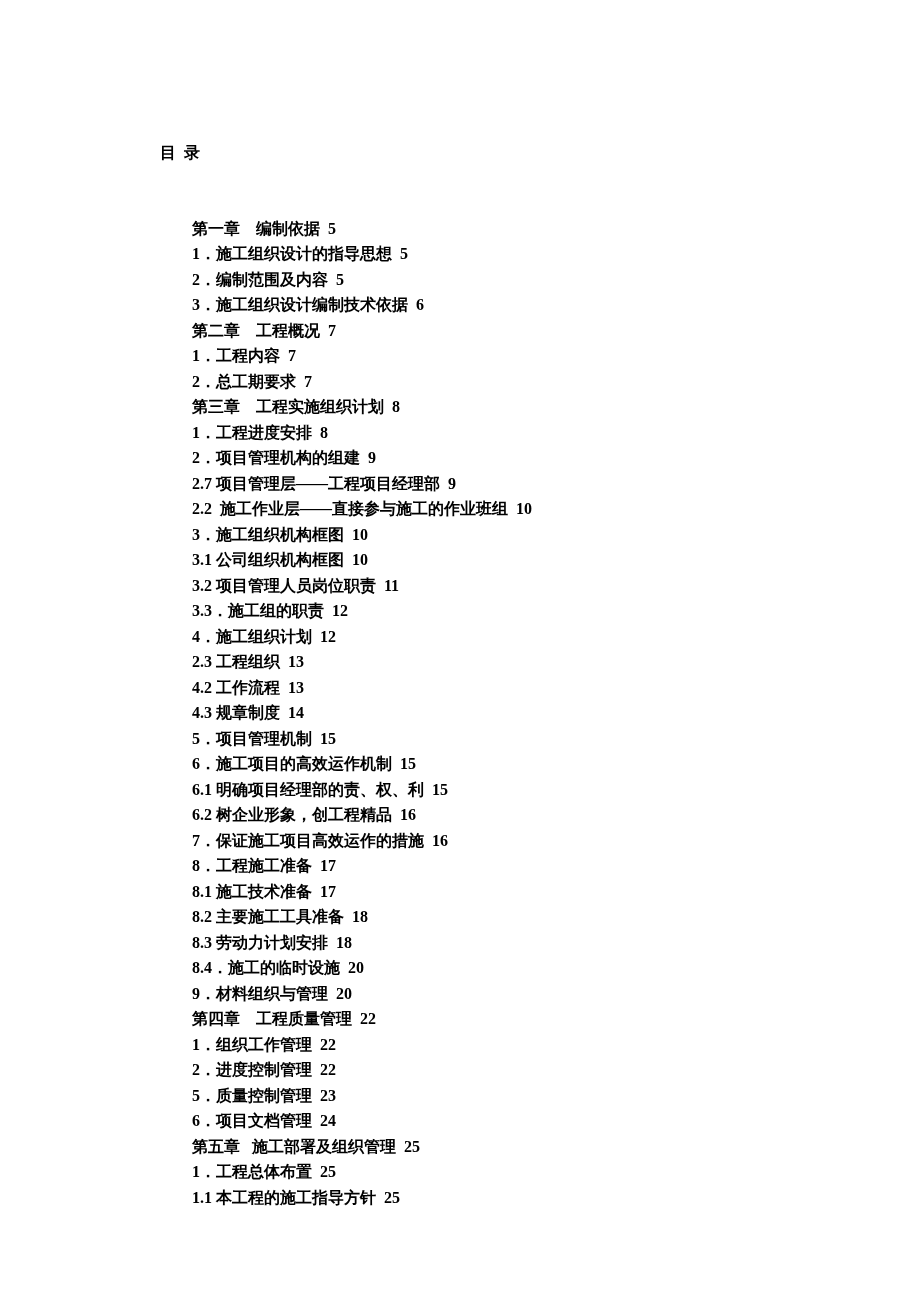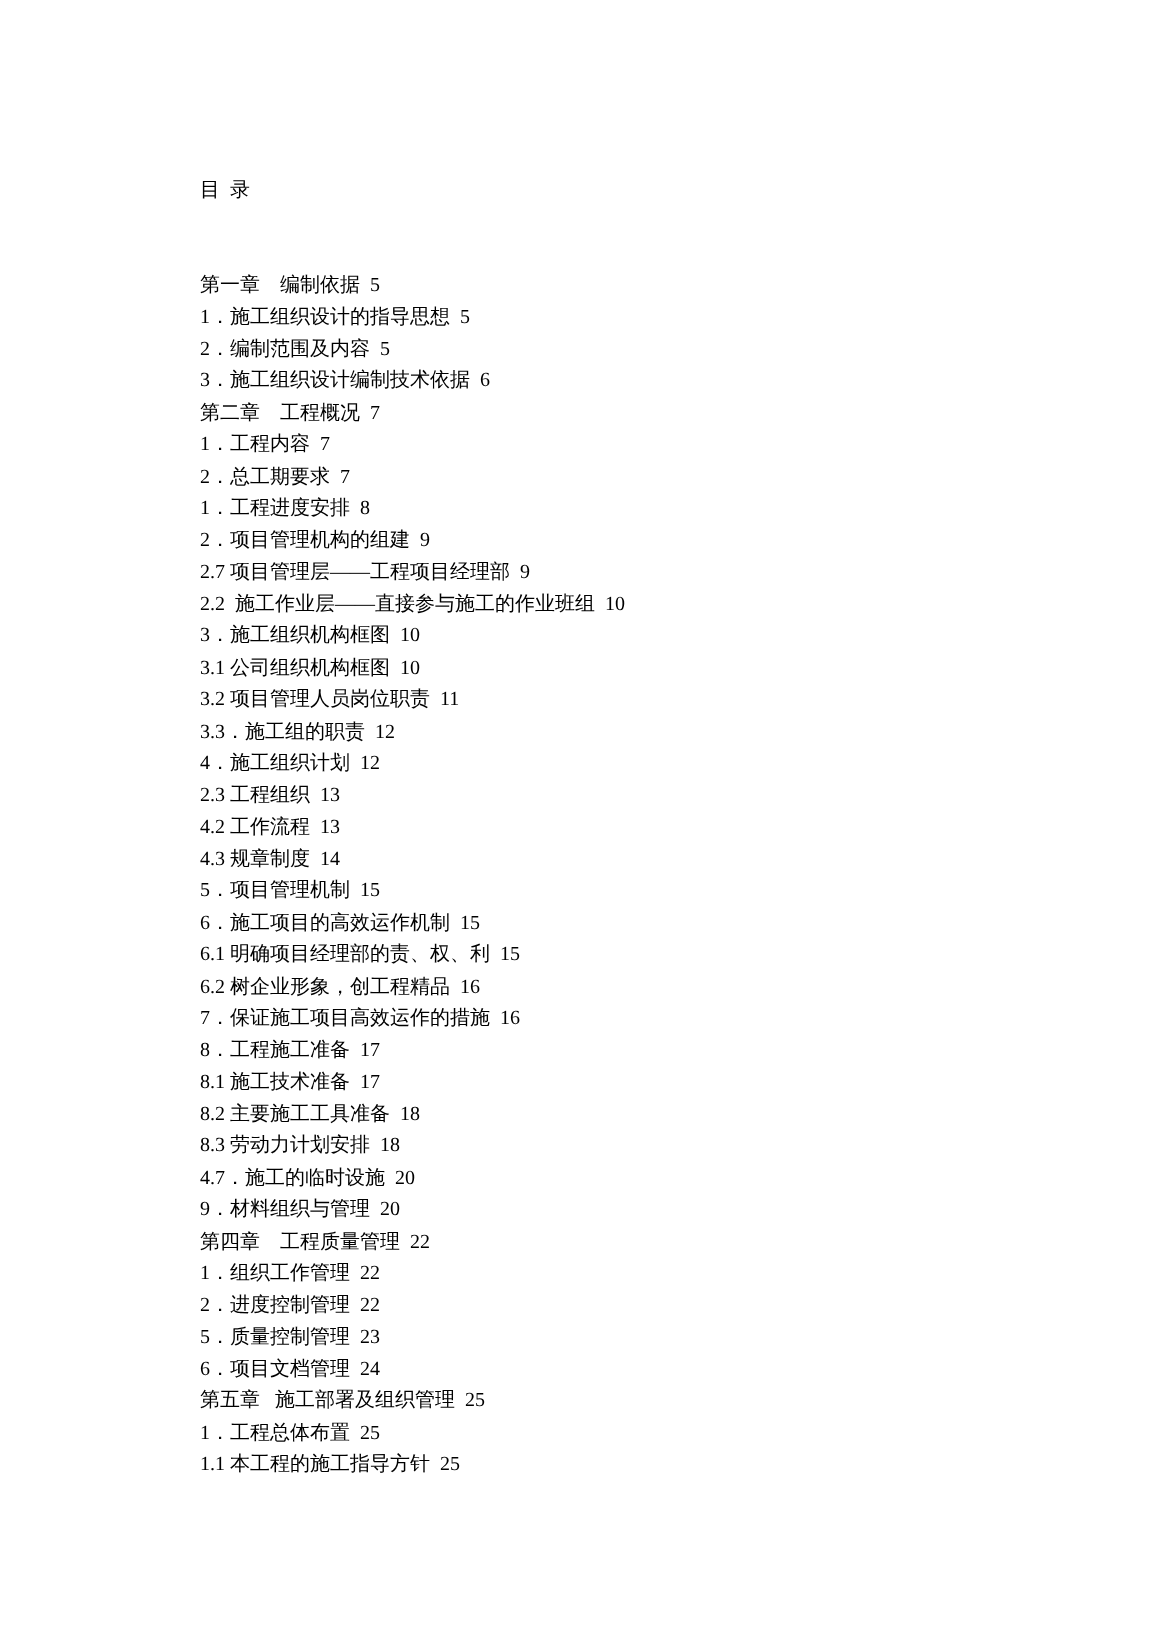--- a/index.html
+++ b/index.html
@@ -7,42 +7,45 @@
     padding: 0;
     background: #ffffff;
     font-family: "SimSun", "宋体", serif;
     font-size: 16px;
     color: #000000;
     width: 920px;
   }
   .page {
     padding: 140px 0 0 160px;
     line-height: 25.5px;
+    font-weight: bold;
   }
   .doc-title {
     margin-bottom: 50px;
     letter-spacing: 2px;
   }
   .toc-entry {
     white-space: pre;
+    margin-left: 32px;
   }
 </style>
 </head>
 <body>
 
 <div class="page">
   <div class="doc-title">目   录</div>
   <div id="toc-container">
       <div class="toc-entry"><span>第一章    编制依据</span><span>  </span><span>5</span></div>
       <div class="toc-entry"><span>1．施工组织设计的指导思想</span><span>  </span><span>5</span></div>
       <div class="toc-entry"><span>2．编制范围及内容</span><span>  </span><span>5</span></div>
       <div class="toc-entry"><span>3．施工组织设计编制技术依据</span><span>  </span><span>6</span></div>
       <div class="toc-entry"><span>第二章    工程概况</span><span>  </span><span>7</span></div>
       <div class="toc-entry"><span>1．工程内容</span><span>  </span><span>7</span></div>
       <div class="toc-entry"><span>2．总工期要求</span><span>  </span><span>7</span></div>
+      <div class="toc-entry"><span>第三章    工程实施组织计划</span><span>  </span><span>8</span></div>
       <div class="toc-entry"><span>1．工程进度安排</span><span>  </span><span>8</span></div>
       <div class="toc-entry"><span>2．项目管理机构的组建</span><span>  </span><span>9</span></div>
       <div class="toc-entry"><span>2.7 项目管理层——工程项目经理部</span><span>  </span><span>9</span></div>
       <div class="toc-entry"><span>2.2  施工作业层——直接参与施工的作业班组</span><span>  </span><span>10</span></div>
       <div class="toc-entry"><span>3．施工组织机构框图</span><span>  </span><span>10</span></div>
       <div class="toc-entry"><span>3.1 公司组织机构框图</span><span>  </span><span>10</span></div>
       <div class="toc-entry"><span>3.2 项目管理人员岗位职责</span><span>  </span><span>11</span></div>
       <div class="toc-entry"><span>3.3．施工组的职责</span><span>  </span><span>12</span></div>
       <div class="toc-entry"><span>4．施工组织计划</span><span>  </span><span>12</span></div>
       <div class="toc-entry"><span>2.3 工程组织</span><span>  </span><span>13</span></div>
@@ -50,21 +53,21 @@
       <div class="toc-entry"><span>4.3 规章制度</span><span>  </span><span>14</span></div>
       <div class="toc-entry"><span>5．项目管理机制</span><span>  </span><span>15</span></div>
       <div class="toc-entry"><span>6．施工项目的高效运作机制</span><span>  </span><span>15</span></div>
       <div class="toc-entry"><span>6.1 明确项目经理部的责、权、利</span><span>  </span><span>15</span></div>
       <div class="toc-entry"><span>6.2 树企业形象，创工程精品</span><span>  </span><span>16</span></div>
       <div class="toc-entry"><span>7．保证施工项目高效运作的措施</span><span>  </span><span>16</span></div>
       <div class="toc-entry"><span>8．工程施工准备</span><span>  </span><span>17</span></div>
       <div class="toc-entry"><span>8.1 施工技术准备</span><span>  </span><span>17</span></div>
       <div class="toc-entry"><span>8.2 主要施工工具准备</span><span>  </span><span>18</span></div>
       <div class="toc-entry"><span>8.3 劳动力计划安排</span><span>  </span><span>18</span></div>
-      <div class="toc-entry"><span>4.7．施工的临时设施</span><span>  </span><span>20</span></div>
+      <div class="toc-entry"><span>8.4．施工的临时设施</span><span>  </span><span>20</span></div>
       <div class="toc-entry"><span>9．材料组织与管理</span><span>  </span><span>20</span></div>
       <div class="toc-entry"><span>第四章    工程质量管理</span><span>  </span><span>22</span></div>
       <div class="toc-entry"><span>1．组织工作管理</span><span>  </span><span>22</span></div>
       <div class="toc-entry"><span>2．进度控制管理</span><span>  </span><span>22</span></div>
       <div class="toc-entry"><span>5．质量控制管理</span><span>  </span><span>23</span></div>
       <div class="toc-entry"><span>6．项目文档管理</span><span>  </span><span>24</span></div>
       <div class="toc-entry"><span>第五章   施工部署及组织管理</span><span>  </span><span>25</span></div>
       <div class="toc-entry"><span>1．工程总体布置</span><span>  </span><span>25</span></div>
       <div class="toc-entry"><span>1.1 本工程的施工指导方针</span><span>  </span><span>25</span></div>
     </div>

